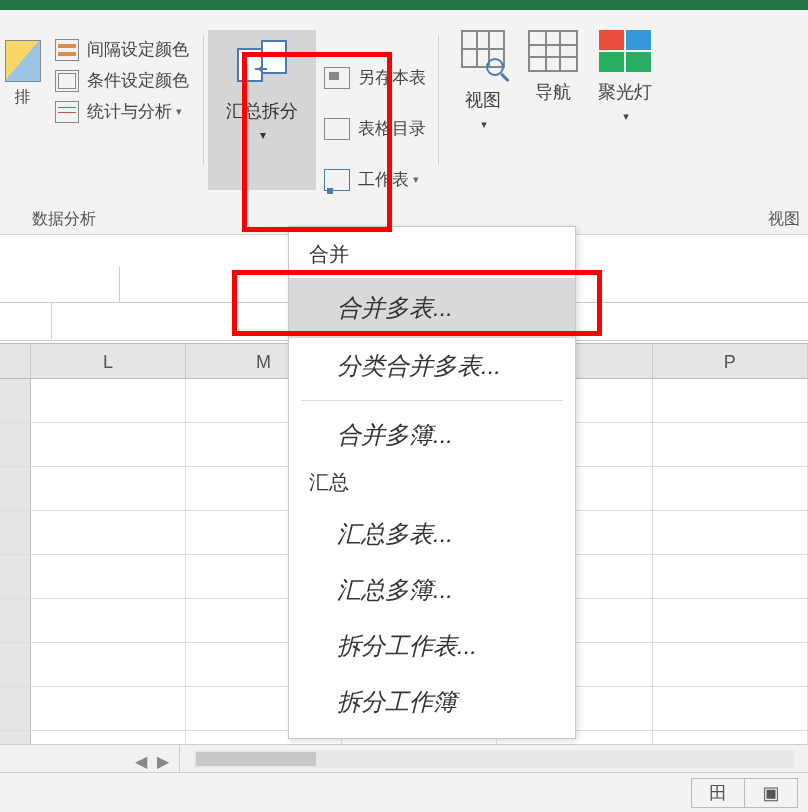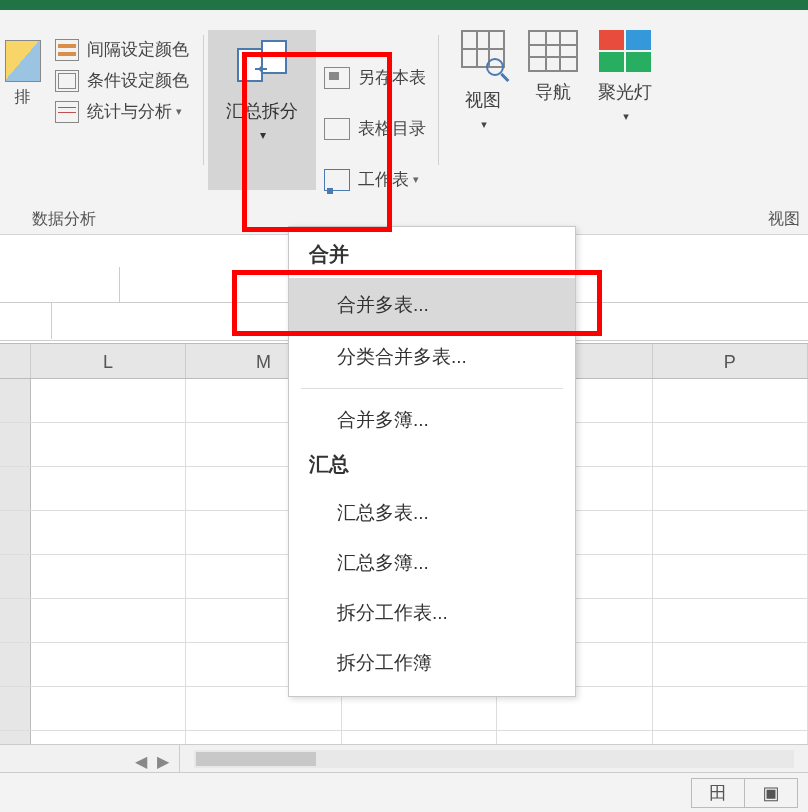--- a/index.html
+++ b/index.html
@@ -184,27 +184,28 @@
     position: absolute;
     top: 226px; left: 288px;
     width: 288px;
     background: #fff;
     border: 1px solid #c8c8c8;
     box-shadow: 2px 2px 6px rgba(0,0,0,0.15);
     z-index: 50;
     padding: 8px 0;
   }
   .dropdown .section-header {
-    font-size: 20px; font-weight: bold; color: #333;
+    font-size: 20px; font-weight: normal; color: #333;
     padding: 6px 20px 10px;
   }
   .dropdown .menu-item {
-    font-size: 19px; color: #333;
+    font-size: 24px; color: #333;
     padding: 12px 20px 12px 48px;
     cursor: default;
+    font-style: italic;
   }
   .dropdown .menu-item.highlighted {
     background: #d9d9d9;
     margin: 0;
     padding: 14px 20px 14px 48px;
   }
   .dropdown hr {
     border: none; border-top: 1px solid #ddd;
     margin: 6px 12px;
   }

